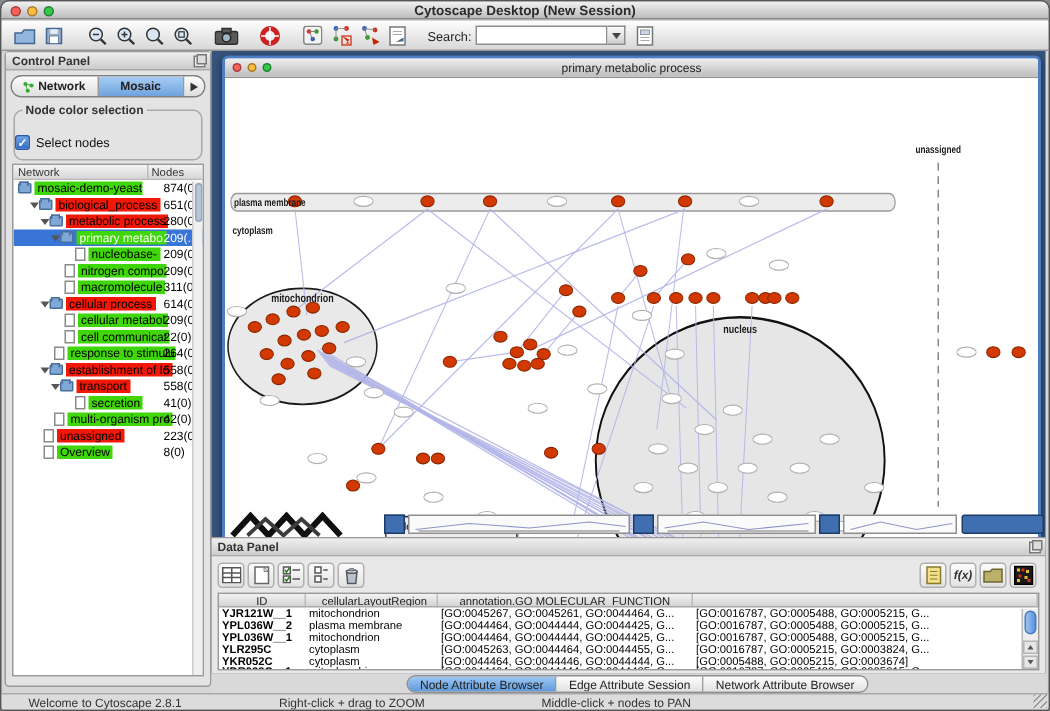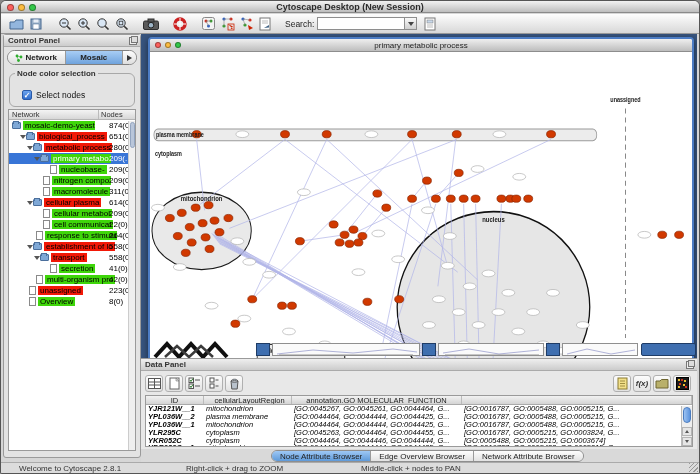--- a/index.html
+++ b/index.html
@@ -35,21 +35,21 @@
   .phead{height:12px;background:linear-gradient(#efefef,#cccccc);border-bottom:1px solid #aaa;
     font-size:8px;font-weight:bold;color:#333;line-height:12px;padding-left:4px;position:relative;}
   .float-ic{position:absolute;right:3px;top:2px;width:8px;height:8px;border:1px solid #777;background:#eee;}
   .float-ic:before{content:"";position:absolute;right:-2px;top:-2px;width:5px;height:5px;border:1px solid #777;background:#ddd;}
   .cp-tabs{display:flex;margin:3px 3px 0 3px;height:15px;border:1px solid #808080;border-radius:8px;overflow:hidden;background:#f4f4f4;}
   .cp-tab{flex:1;display:flex;align-items:center;justify-content:center;font-size:8px;font-weight:bold;color:#222;
     background:linear-gradient(#fdfdfd,#dedede);border-right:1px solid #9a9a9a;gap:2px;}
   .cp-tab.sel{background:linear-gradient(#a8cdf4,#6fa3dd);}
   .cp-tab-arrow{flex:0 0 13px;display:flex;align-items:center;justify-content:center;background:linear-gradient(#fdfdfd,#dedede);}
   .tri-rt{width:0;height:0;border-top:3.5px solid transparent;border-bottom:3.5px solid transparent;border-left:5px solid #333;}
-  .groupbox{position:relative;margin:8px 5px 0 5px;border:1px solid #a8a8a8;border-radius:6px;padding:9px 6px 6px 12px;}
+  .groupbox{position:relative;margin:8px 5px 0 5px;border:1px solid #a8a8a8;border-radius:6px;padding:9px 6px 6px 0;}
   .groupbox .legend{position:absolute;top:-5px;left:5px;background:#e3e3e3;font-size:8px;font-weight:bold;color:#333;padding:0 2px;}
   .combo{display:flex;width:122px;height:15px;border:1px solid #8e8e8e;border-radius:4px;overflow:hidden;background:#fff;}
   .combo .val{flex:1;font-size:8px;color:#111;line-height:13px;padding-left:5px;}
   .combo .step{flex:0 0 13px;background:linear-gradient(#79aef0,#3a74cf);display:flex;flex-direction:column;align-items:center;justify-content:center;gap:1px;}
   .tri-up-s{width:0;height:0;border-left:2.5px solid transparent;border-right:2.5px solid transparent;border-bottom:3px solid #fff;}
   .tri-dn-s{width:0;height:0;border-left:2.5px solid transparent;border-right:2.5px solid transparent;border-top:3px solid #fff;}
   .chkrow{display:flex;align-items:center;gap:4px;margin-top:7px;}
   .chk{width:10px;height:10px;border-radius:2px;background:linear-gradient(#6ca4ef,#2f6ccc);border:1px solid #2a5aa8;
     color:#fff;font-size:8px;line-height:9px;text-align:center;font-weight:bold;}
   .chklabel{font-size:8.5px;color:#111;}
@@ -97,21 +97,21 @@
   .dp-body{position:absolute;top:12px;left:0;right:0;bottom:0;background:#e8e8e8;}
   .dp-toolbar{position:absolute;top:2px;left:4px;right:4px;height:20px;display:flex;align-items:center;}
   .dbtn{width:18px;height:17px;border:1px solid #b0b0b0;border-radius:3px;background:linear-gradient(#fcfcfc,#e2e2e2);
     display:flex;align-items:center;justify-content:center;margin-right:2px;}
   .dp-right{margin-left:auto;display:flex;}
   .fx-txt{font-size:8px;font-style:italic;font-weight:bold;color:#333;}
   .dtable{position:absolute;top:24px;left:4px;right:4px;bottom:2px;background:#fff;border:1px solid #9a9a9a;overflow:hidden;}
   .dt-head{display:flex;height:9px;background:linear-gradient(#f2f2f2,#d4d4d4);border-bottom:1px solid #aaa;font-size:7.5px;color:#222;}
   .dt-head div{border-right:1px solid #bbb;text-align:center;overflow:hidden;white-space:nowrap;}
   .dt-row{display:flex;height:7.8px;font-size:7.5px;color:#000;align-items:center;}
-  .dt-row div{overflow:hidden;white-space:nowrap;padding-left:2px;font-style:italic;}
+  .dt-row div{overflow:hidden;white-space:nowrap;padding-left:2px;}
   .dt-row .c0{font-weight:bold;}
   .dt-sb{position:absolute;top:10px;right:0;bottom:0;width:11px;background:#eee;border-left:1px solid #bbb;}
   .dt-sb .thumb{position:absolute;top:1px;left:1px;width:8px;height:16px;border-radius:4px;
      background:linear-gradient(90deg,#9cc2f2,#5b93dd);border:1px solid #4a7cc0;}
   .dt-sb .btn{position:absolute;left:0;width:10px;height:9px;background:#e6e6e6;border:1px solid #b5b5b5;
      display:flex;align-items:center;justify-content:center;}
   .tri-up{width:0;height:0;border-left:2.5px solid transparent;border-right:2.5px solid transparent;border-bottom:3.5px solid #555;}
 
   
   .tabstrip{position:absolute;left:140px;right:2px;top:448px;height:15px;background:#d9d9d9;}
@@ -344,21 +344,21 @@
             <span class="ic-file"></span>
             <span class="tlabel bg-green">macromolecule</span>
             <span class="tnodes">311(0)</span>
           </div>
           <div class="trow">
             <span style="display: inline-block; width: 17px; flex: 0 0 auto;"></span>
             <span class="arr">
               <i></i>
             </span>
             <span class="ic-folder"></span>
-            <span class="tlabel bg-red">cellular plasma</span>
+            <span class="tlabel bg-red">cellular process</span>
             <span class="tnodes">614(0)</span>
           </div>
           <div class="trow">
             <span style="display: inline-block; width: 34px; flex: 0 0 auto;"></span>
             <span class="ic-file"></span>
             <span class="tlabel bg-green">cellular metabol</span>
             <span class="tnodes">209(0)</span>
           </div>
           <div class="trow">
             <span style="display: inline-block; width: 34px; flex: 0 0 auto;"></span>
@@ -746,21 +746,21 @@
               </div>
           </div>
         </div>
       </div>
     </div>
   </div>
 
   <div class="tabstrip">
     <div class="btabs" id="btabs">
         <div class="btab sel">Node Attribute Browser</div>
-        <div class="btab">Edge Overview Browser</div>
+        <div class="btab">Edge Attribute Session</div>
         <div class="btab">Network Attribute Browser</div>
       </div>
   </div>
 
   <div class="statusbar">
     <span class="sb0">Welcome to Cytoscape 2.8.1</span>
     <span class="sb1">Right-click + drag to ZOOM</span>
     <span class="sb2">Middle-click + nodes to PAN</span>
     <div class="sb-grip"></div>
   </div>

